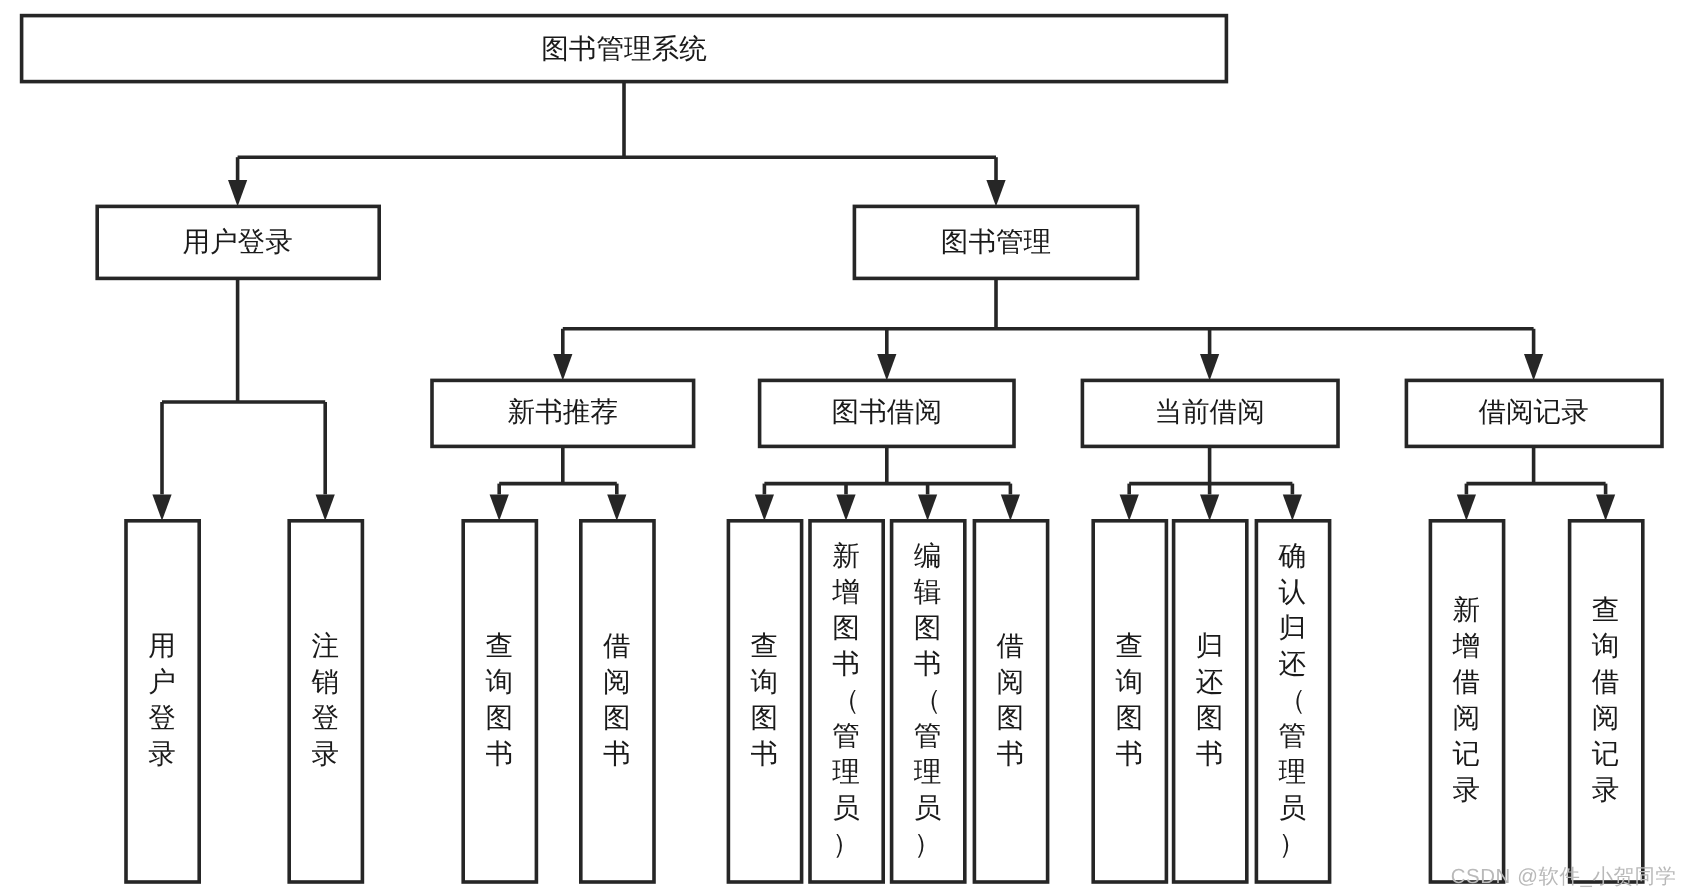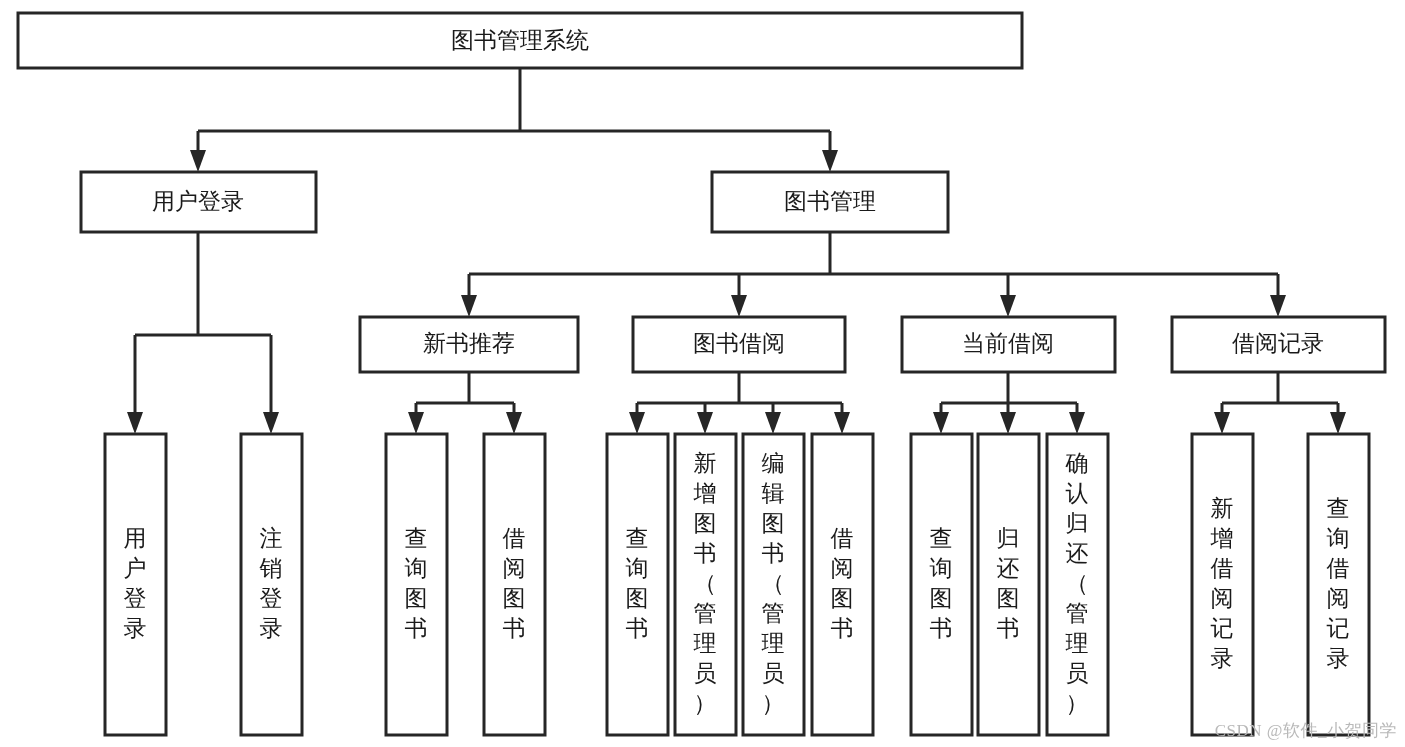--- a/index.html
+++ b/index.html
@@ -51,21 +51,21 @@
     font-size: 23px;
   }
   .label-v {
     font-size: 23px;
     letter-spacing: 0px;
   }
   .watermark {
     position: absolute;
     right: 8px;
     bottom: 5px;
-    font-family: Liberation Serif, serif;
+    font-family: Liberation Sans, sans-serif;
     font-size: 17px;
     color: #b9b9b9;
     white-space: nowrap;
     letter-spacing: 0.5px;
     margin-left: 20px;
   }
 </style>
 </head>
 <body>
 

